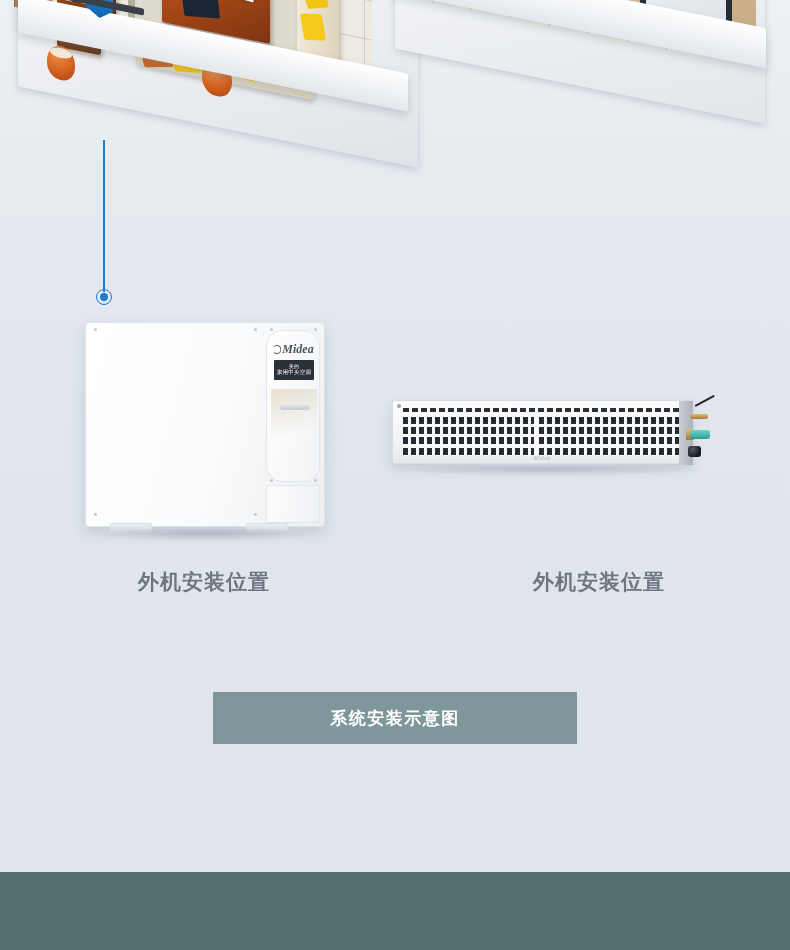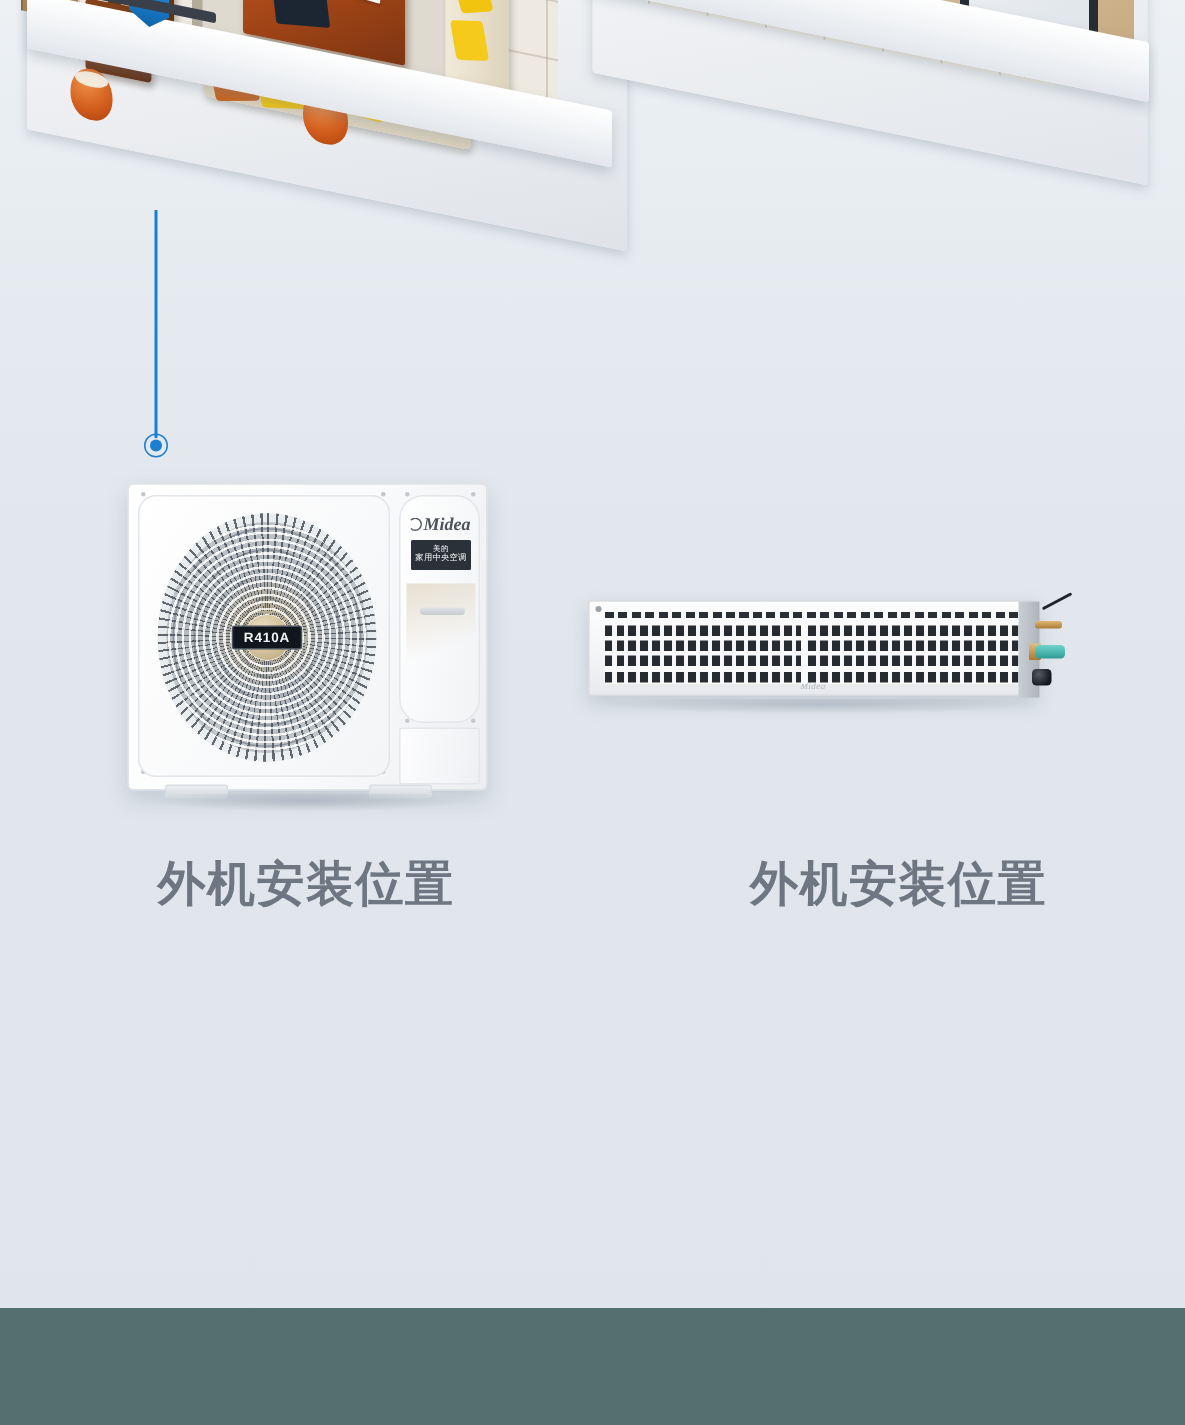--- a/index.html
+++ b/index.html
@@ -326,21 +326,21 @@
     background:radial-gradient(circle at 35% 32%,#555b61,#15191d 70%); border-radius:3px;
   }
   .idu-shadow {
     position:absolute; left:10px; top:66px; width:290px; height:10px;
     background:radial-gradient(ellipse at 50% 35%,rgba(120,135,150,.32),rgba(120,135,150,0) 72%);
   }
 
   
   .captions { position:absolute; left:0; top:568px; width:790px; height:40px; }
   .caption {
-    position:absolute; top:0; font-size:32px; font-weight:700;
+    position:absolute; top:0; font-size:21px; font-weight:700;
     color:#6e7781; letter-spacing:1px; white-space:nowrap;
     font-family:"Liberation Sans","DejaVu Sans",sans-serif;
   }
   .caption-odu { left:0; width:408px; text-align:center; }
   .caption-idu { left:408px; width:382px; text-align:center; }
 
   
   .cta {
     position:absolute; left:213px; top:692px; width:364px; height:52px;
     background:#7f979b;
@@ -436,30 +436,20 @@
 
         <div class="odu-screw" style="left:8px;  top:5px;"></div>
         <div class="odu-screw" style="left:168px;top:5px;"></div>
         <div class="odu-screw" style="left:8px;  top:190px;"></div>
         <div class="odu-screw" style="left:168px;top:190px;"></div>
         <div class="odu-screw" style="left:184px;top:5px;"></div>
         <div class="odu-screw" style="left:228px;top:5px;"></div>
         <div class="odu-screw" style="left:184px;top:156px;"></div>
         <div class="odu-screw" style="left:228px;top:156px;"></div>
 
-        <div class="odu-grillplate">
-          <div class="odu-fan">
-            <div class="odu-grill-ring" style="inset:10px;"></div>
-            <div class="odu-grill-ring" style="inset:24px;"></div>
-            <div class="odu-grill-ring" style="inset:40px;"></div>
-            <div class="odu-grill-ring" style="inset:56px;"></div>
-            <div class="odu-hub"></div>
-            <div class="odu-r410a">R410A</div>
-          </div>
-        </div>
 
         <div class="odu-right-panel">
           <div class="midea-logo"><span class="swirl"></span><span>Midea</span></div>
           <div class="odu-cnlabel">
             <span class="l1">美的</span>
             <span class="l2">家用中央空调</span>
           </div>
           <div class="odu-swoosh"></div>
           <div class="odu-slot"></div>
         </div>
@@ -496,16 +486,19 @@
       <div class="pipe-black"></div>
       <div class="idu-shadow"></div>
     </div>
   </div>
 
   <div class="captions">
     <div class="caption caption-odu">外机安装位置</div>
     <div class="caption caption-idu">外机安装位置</div>
   </div>
 
+  <div class="cta">
+    <span class="cta-label">系统安装示意图</span>
+  </div>
 
   <div class="bottom-band"></div>
 
 </div>
 
 </body></html>

